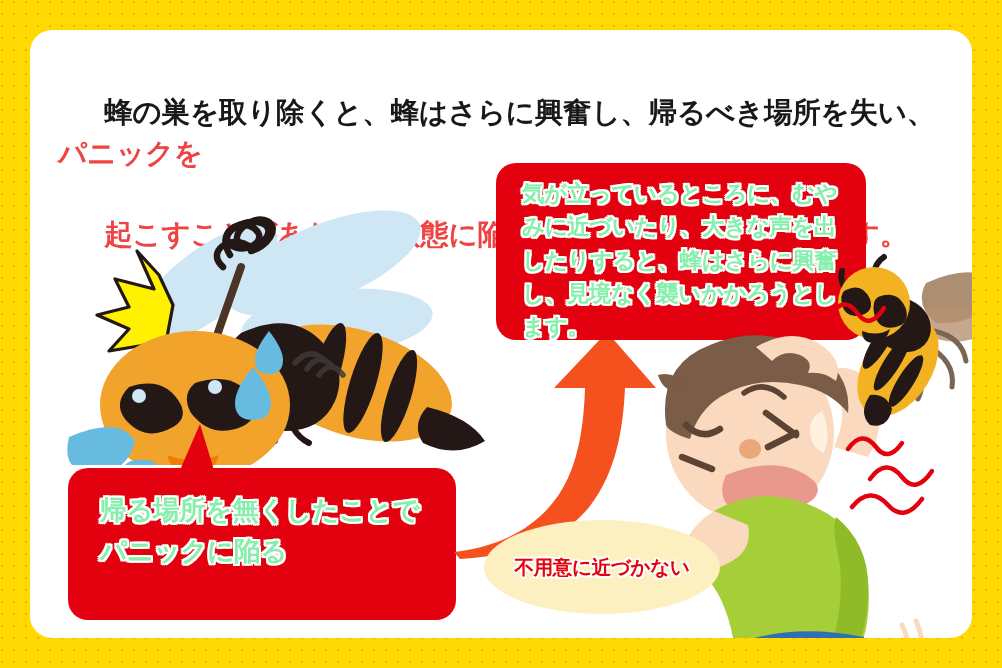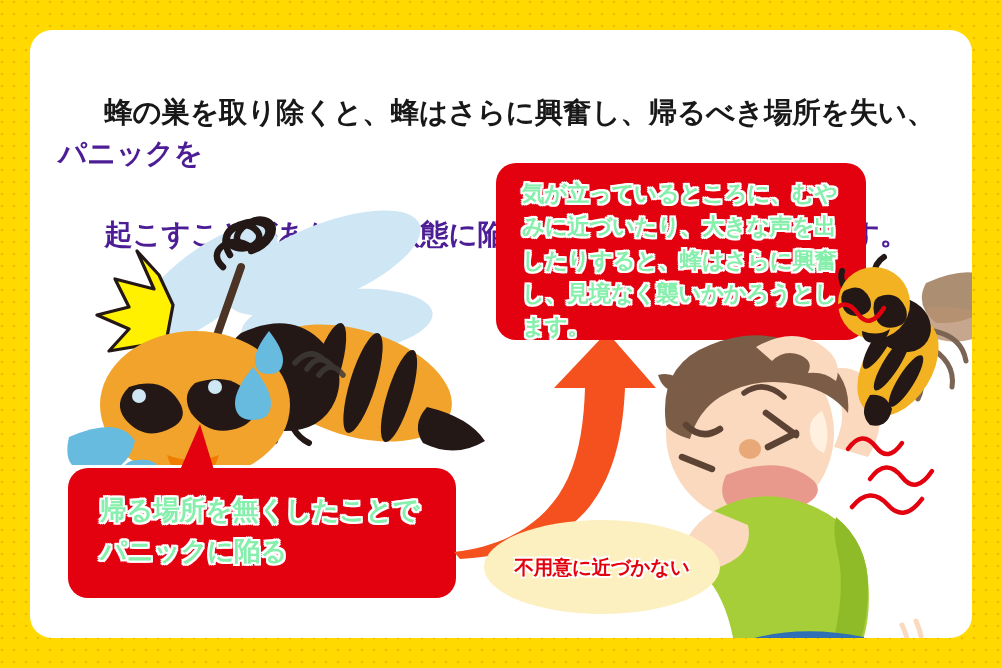--- a/index.html
+++ b/index.html
@@ -21,36 +21,36 @@
     position:absolute;left:30px;top:30px;width:942px;height:608px;
     background:#ffffff;border-radius:22px;overflow:hidden;
   }
   
   #headline{
     position:absolute;left:28px;top:22px;width:890px;
     font-size:28.5px;line-height:1.42;font-weight:700;
     color:#181818;letter-spacing:-0.2px;
     white-space:pre-wrap;
   }
-  #headline .hl-red{color:#4c1d95;}
+  #headline .hl-red{color:#ef4444;}
   
   .bubble{
     position:absolute;background:#E3000F;border-radius:20px;
     color:#86efac;font-weight:700;
     text-shadow:
       -2px -2px 0 #ffffff,2px -2px 0 #ffffff,-2px 2px 0 #ffffff,2px 2px 0 #ffffff,
       -2px 0 0 #ffffff,2px 0 0 #ffffff,0 -2px 0 #ffffff,0 2px 0 #ffffff;
   }
   #bubble-top{
     left:466px;top:133px;width:370px;height:177px;
     padding:14px 18px 0 26px;box-sizing:border-box;
     font-size:22.5px;line-height:1.48;letter-spacing:-0.4px;
   }
   #bubble-bottom{
-    left:38px;top:438px;width:388px;height:130px;
+    left:38px;top:438px;width:388px;height:152px;
     padding:22px 0 0 32px;box-sizing:border-box;
     font-size:26.5px;line-height:1.56;letter-spacing:-0.3px;
   }
   #bubble-bottom-tail{
     position:absolute;left:150px;top:394px;width:0;height:0;
     border-left:20px solid transparent;border-right:14px solid transparent;
     border-bottom:46px solid #E3000F;
   }
   
   #badge{

